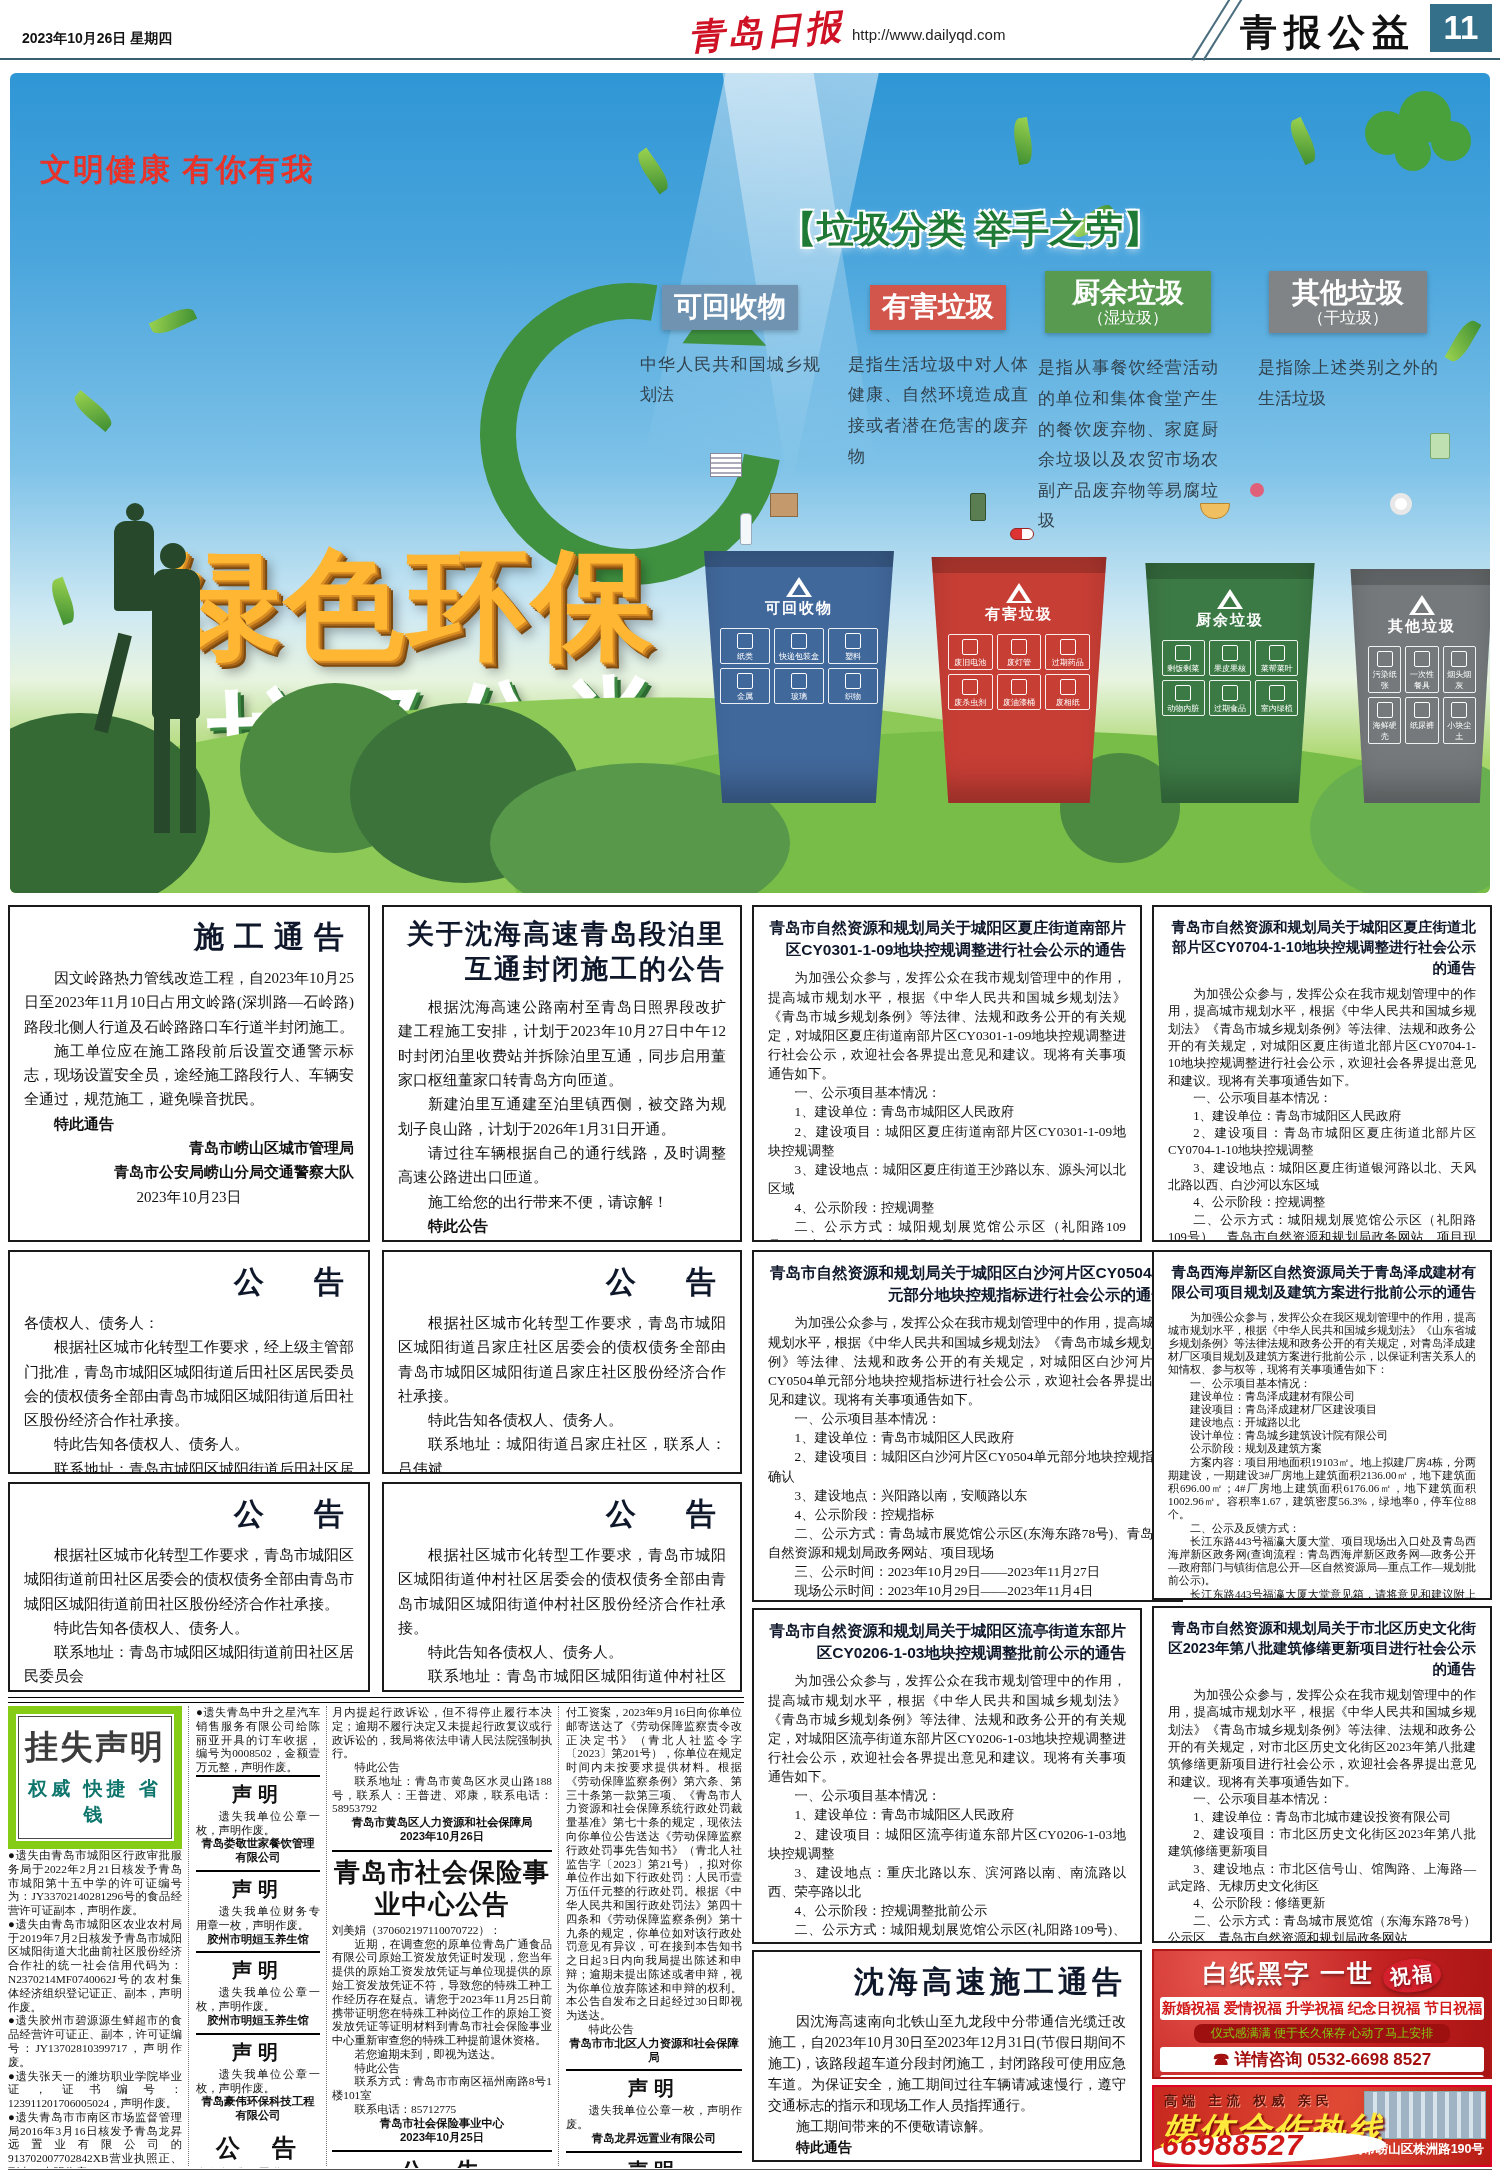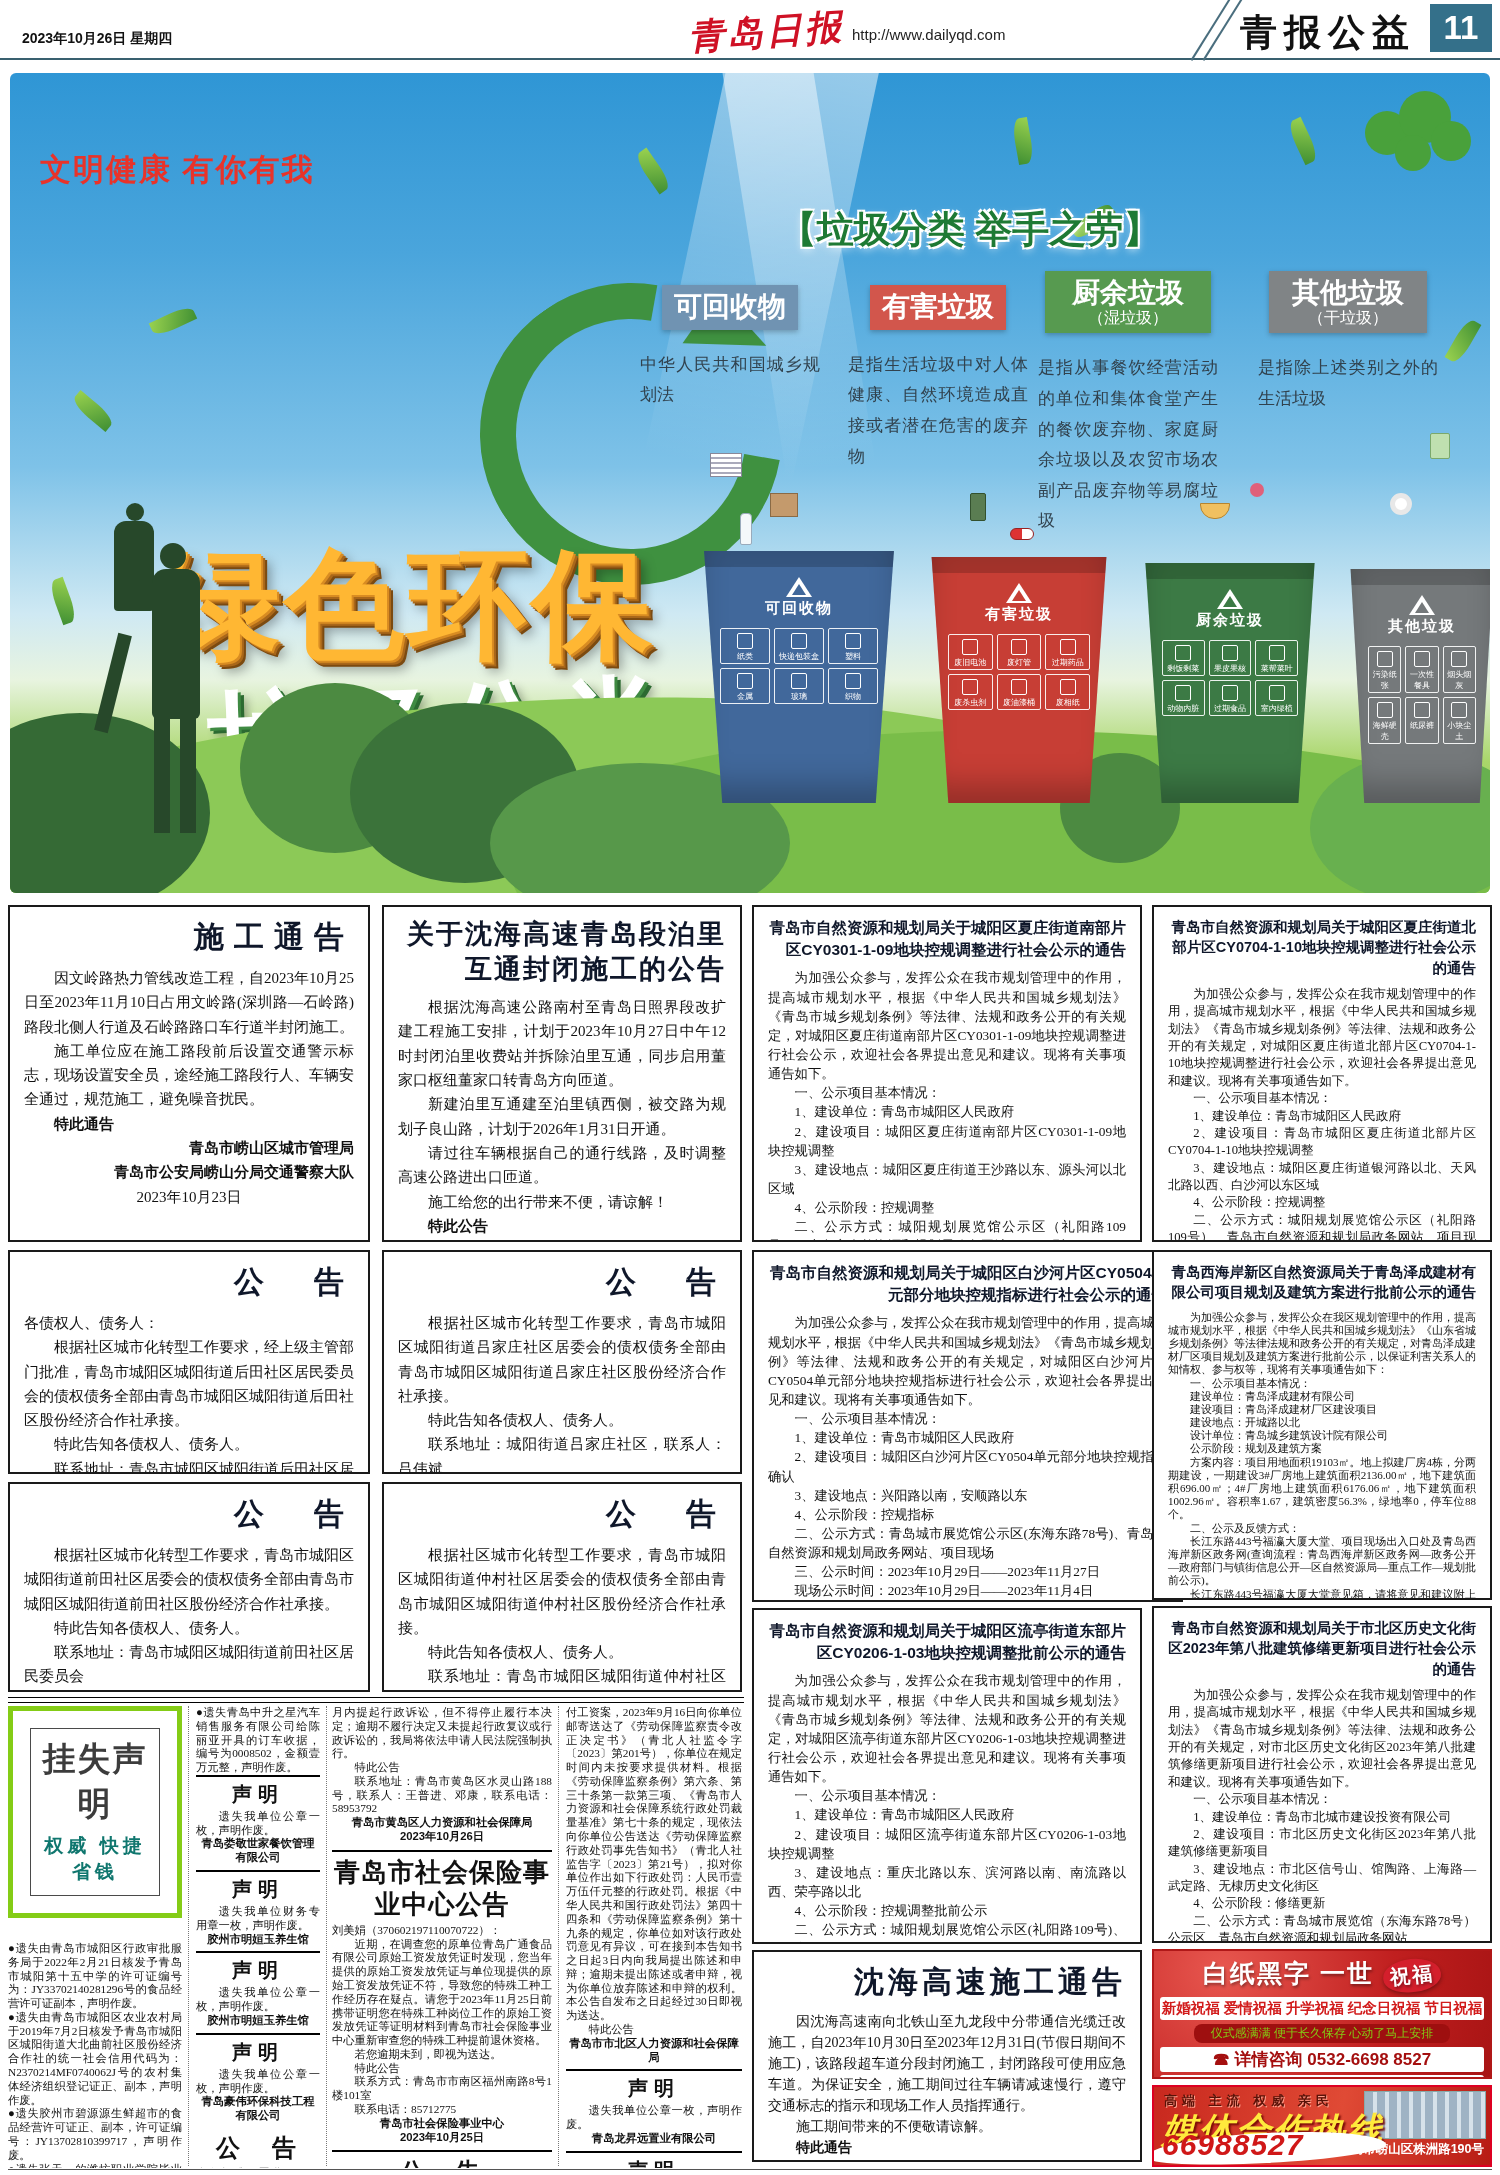--- a/index.html
+++ b/index.html
@@ -62,21 +62,21 @@
   .f126 p{font-size:12.6px;line-height:1.38;}
   .f14 p{font-size:14px;line-height:1.5;}
   .f11 p{font-size:11px;line-height:1.2;}
   
   .rule-d{position:absolute;left:8px;top:1697px;width:736px;height:4px;border-top:1.5px solid #000;border-bottom:1.5px solid #000;}
   .clcol{position:absolute;top:1706px;height:462px;overflow:hidden;font-family:"Liberation Serif",serif;}
   .clsep{position:absolute;top:1706px;height:460px;width:0;border-left:1px dotted #777;}
   .clcol p{margin:0;text-align:justify;font-size:11.3px;line-height:1.22;}
   .clcol .in{text-indent:2em}.clcol .ct{text-align:center}.clcol .fl{text-indent:0}
   .clcol .b{font-weight:700;font-family:"Liberation Sans",sans-serif;}
-  .gs-box{border:5px solid #84cc16;padding:17px;margin-bottom:24px;}
+  .gs-box{border:8px solid #84cc16;padding:2px;margin-bottom:0;}
   .gs-in{border:1px solid #4a4a4a;text-align:center;padding:8px 2px 10px;}
   .gs-t{font-size:33px;font-weight:700;letter-spacing:2px;color:#3c3c3c;font-family:"Liberation Sans",sans-serif;}
   .gs-s{font-size:19px;font-weight:700;letter-spacing:4px;color:#0f766e;margin-top:6px;font-family:"Liberation Sans",sans-serif;}
   .sm-block{border-top:2px solid #000;padding:3px 0 5px;}
   .sm-block h4{margin:1px 0 2px;text-align:center;font-size:20px;letter-spacing:6px;font-family:"Liberation Sans",sans-serif;}
   .sm-block .org{font-weight:700;text-align:center;font-family:"Liberation Sans",sans-serif;}
   .cl-notice h4{margin:4px 0 3px;text-align:center;font-size:24px;letter-spacing:4px;font-family:"Liberation Sans",sans-serif;}
   .cl-notice.wide h4{font-size:26px;line-height:1.25;letter-spacing:1px;}
   
   .red-ad{position:absolute;left:1152px;top:1949px;width:340px;height:130px;box-sizing:border-box;

